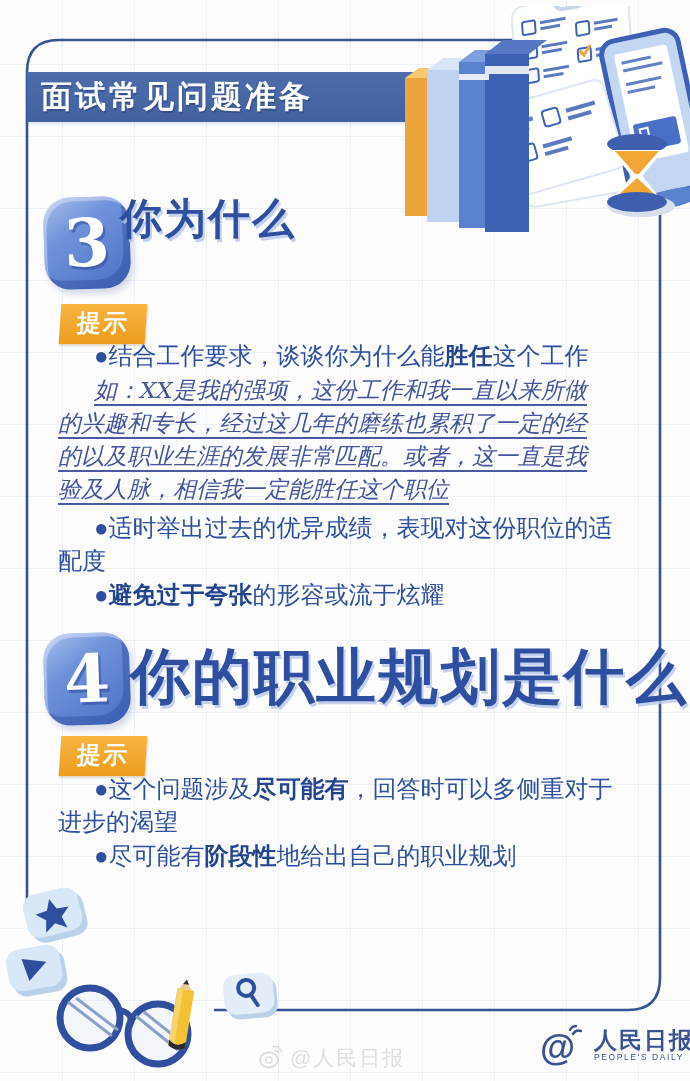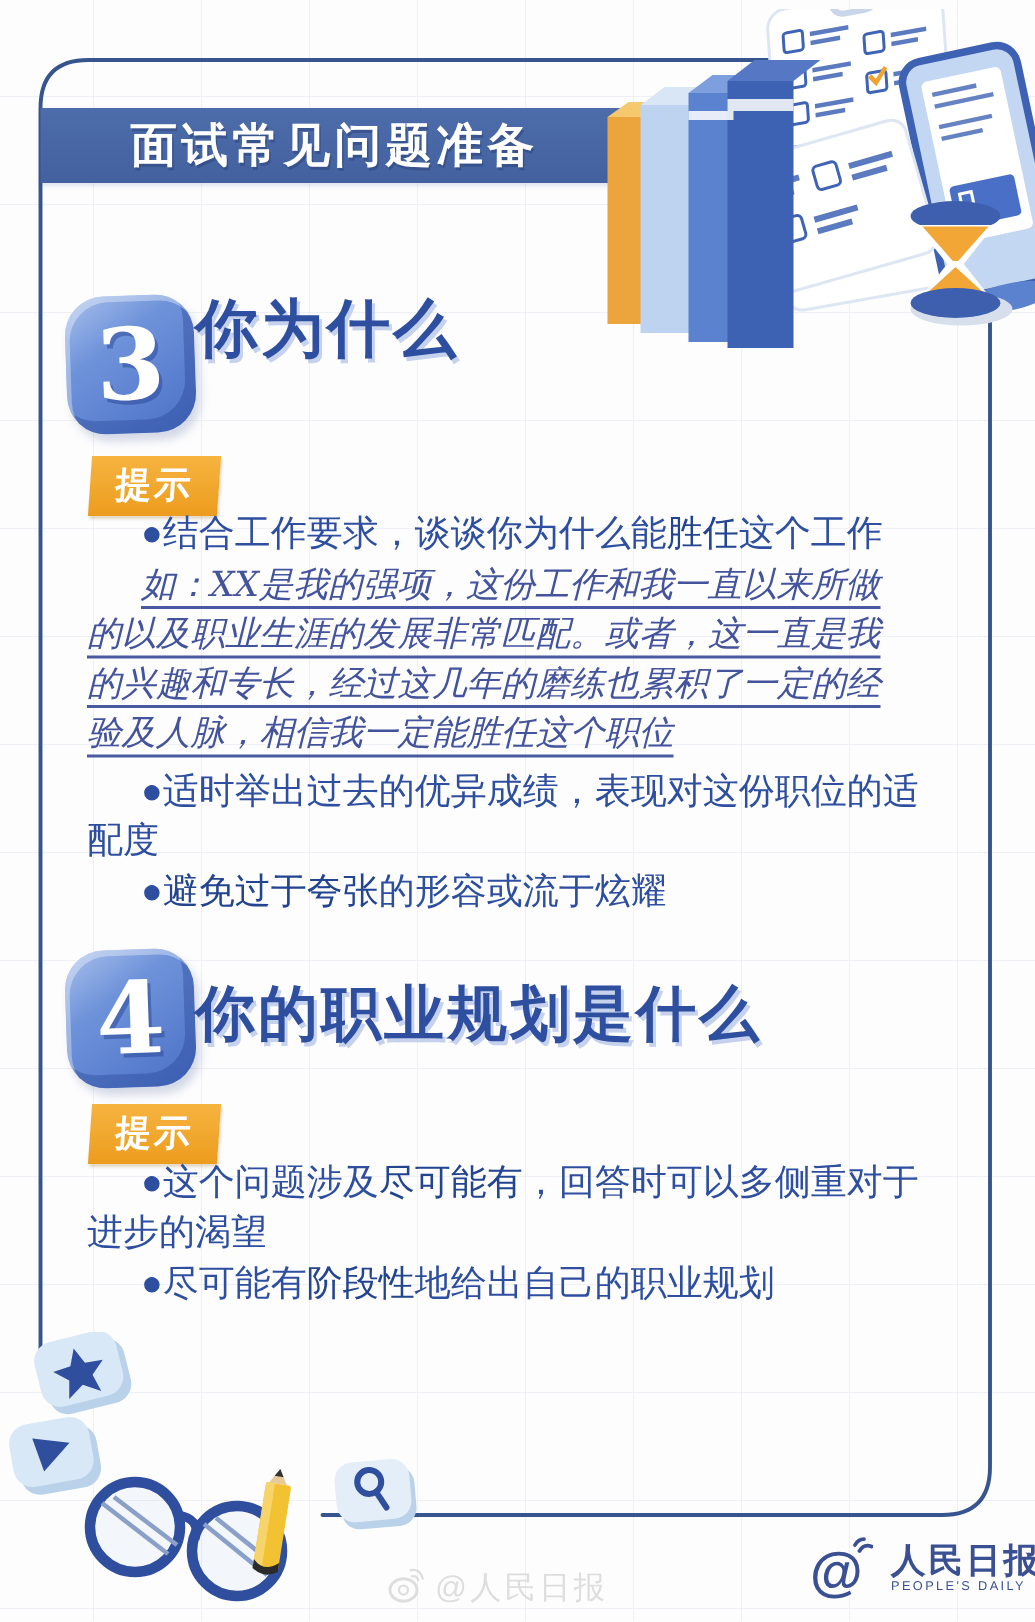--- a/index.html
+++ b/index.html
@@ -20,21 +20,20 @@
   .banner{
     left:27px;top:72px;width:523px;height:50px;z-index:2;
     background:linear-gradient(180deg,#4d6caa 0%,#42619e 100%);
     display:flex;align-items:center;
     box-shadow:0 2px 3px rgba(60,80,140,.15);
   }
   .banner-title{
     color:#ffffff;font-size:31px;font-weight:bold;letter-spacing:3px;
     padding-left:14px;text-shadow:1px 2px 0 rgba(30,50,100,.35);
     white-space:nowrap;
-    margin-left:46px;
   }
   
   #illustration{left:393px;top:6px;width:297px;height:228px;z-index:3;}
   
   .num-tile{
     width:86px;height:92px;border-radius:26px;z-index:3;
     background:linear-gradient(145deg,#a9c0ec 0%,#6f93da 35%,#4a6fc6 100%);
     box-shadow:inset 3px 4px 0 rgba(255,255,255,.35), inset -7px -9px 0 rgba(40,70,150,.40), 3px 5px 6px rgba(90,110,160,.25);
     display:flex;align-items:center;justify-content:center;
     transform:rotate(-2deg);
@@ -44,37 +43,37 @@
     font-size:66px;line-height:1;text-shadow:2px 3px 0 rgba(40,70,150,.5);
   }
   #tile3{left:44px;top:197px;}
   #tile4{left:44px;top:633px;}
   
   .sec-title{
     color:#2e4f9f;font-weight:bold;z-index:3;
     text-shadow:2px 3px 0 rgba(182,198,232,.8);
     line-height:53px;font-size:42px;letter-spacing:2px;white-space:nowrap;
   }
-  #title3{left:130px;top:192px;}
-  #title4{left:130px;top:650px;font-size:40px;text-align:center;}
+  #title3{left:120px;top:192px;}
+  #title4{left:130px;top:650px;font-size:60px;text-align:center;}
   
   .tip-tag{
     z-index:3;background:linear-gradient(180deg,#f6b440 0%,#ec9c1e 100%);
     color:#ffffff;font-size:24px;font-weight:bold;letter-spacing:2px;
     padding:3px 17px 5px 17px;transform:skewX(-4deg);
     box-shadow:1px 2px 2px rgba(150,110,30,.25);
   }
   #tip-tag-1{left:60px;top:304px;}
   #tip-tag-2{left:60px;top:736px;}
   
   .tips-block{z-index:3;width:565px;color:#2e4f9f;font-size:24px;line-height:33px;}
   #tips-1{left:58px;top:339px;}
   #tips-2{left:58px;top:772px;}
   .bullet{text-indent:36px;margin:0 0 1px 0;}
-  .bullet b{font-weight:normal;color:#23448f;}
+  .bullet b{font-weight:bold;color:#23448f;}
   
   .quote{margin:3px 0 4px 0;}
   .quote-line{height:33px;color:#44549c;font-family:"DejaVu Serif",serif;font-style:italic;font-size:23px;line-height:30px;white-space:nowrap;}
   .quote-line span{border-bottom:2px solid #4a5aa0;padding-bottom:1px;margin-top:15px;}
   .quote-line.indent span{margin-left:36px;}
   
   #decorations{left:0;top:888px;width:300px;height:193px;z-index:4;}
   
   .logo{left:540px;top:1024px;z-index:4;display:flex;align-items:flex-start;color:#3a5093;}
   .logo-text-col{display:flex;flex-direction:column;margin-left:12px;margin-top:4px;}
@@ -197,22 +196,22 @@
 </div>
 <div class="abs sec-title" id="title3">
   <div>你为什么</div>
 </div>
 <div class="abs tip-tag" id="tip-tag-1">提示</div>
 
 <div class="abs tips-block" id="tips-1">
   <p class="bullet"><span>●结合工作要求，谈谈你为什么能</span><b>胜任</b><span>这个工作</span></p>
   <div class="quote">
     <div class="quote-line indent"><span>如：XX是我的强项，这份工作和我一直以来所做</span></div>
+    <div class="quote-line"><span>的兴趣和专长，经过这几年的磨练也累积了一定的经</span></div>
     <div class="quote-line"><span>的以及职业生涯的发展非常匹配。或者，这一直是我</span></div>
-    <div class="quote-line"><span>的兴趣和专长，经过这几年的磨练也累积了一定的经</span></div>
     <div class="quote-line"><span>验及人脉，相信我一定能胜任这个职位</span></div>
   </div>
   <p class="bullet"><span>●适时举出过去的优异成绩，表现对这份职位的适配度</span></p>
   <p class="bullet"><span>●</span><b>避免过于夸张</b><span>的形容或流于炫耀</span></p>
 </div>
 
 <div class="abs num-tile" id="tile4">
   <span>4</span>
 </div>
 <div class="abs sec-title" id="title4">

